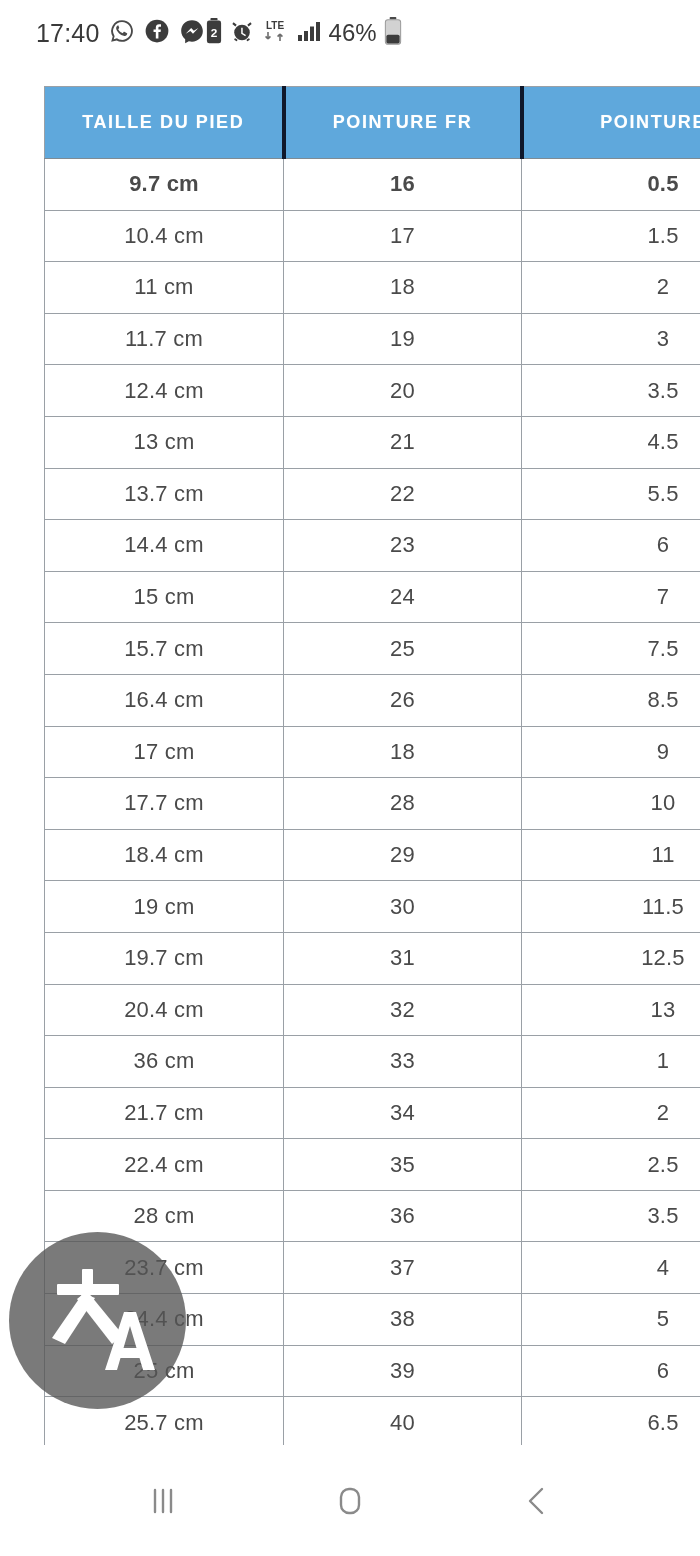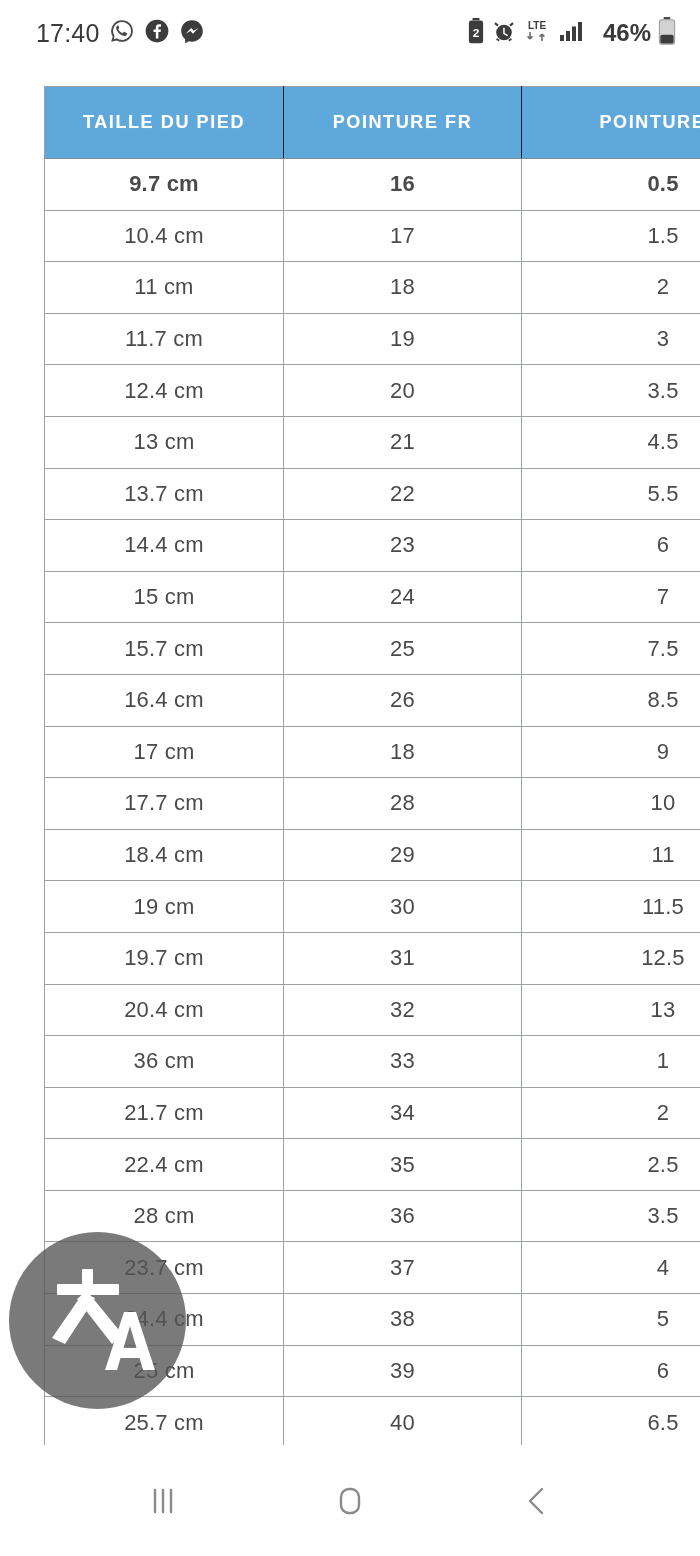--- a/index.html
+++ b/index.html
@@ -18,21 +18,21 @@
 
   
   .status-bar {
     position: absolute;
     top: 0; left: 0;
     width: 700px;
     height: 66px;
     background: #ffffff;
     display: flex;
     align-items: center;
-    justify-content: space-between;
+    justify-content: flex-start;
     padding: 0 24px 0 36px;
     box-sizing: border-box;
   }
   .status-left {
     display: flex;
     align-items: center;
     gap: 9px;
   }
   .status-clock {
     font-size: 25px;
@@ -41,22 +41,21 @@
     font-family: "Liberation Sans", sans-serif;
   }
   .status-right {
     display: flex;
     align-items: center;
     gap: 7px;
   }
   .battery-pct {
     font-size: 24px;
     color: #3a3a3a;
-    margin-left: 12px;
-    font-weight: bold;
+    margin-left: 0;
   }
   .si { display: block; }
 
   
   .table-wrap {
     position: absolute;
     left: 44px;
     top: 86px;
     width: 700px;   
     height: 1342px;
@@ -72,21 +71,21 @@
   table.size-table col.c2 { width: 238px; }
   table.size-table col.c3 { width: 283px; }
   thead th {
     background: #5FA8DC;
     color: #ffffff;
     font-size: 18px;
     font-weight: bold;
     letter-spacing: 1.6px;
     height: 71px;
     text-align: center;
-    border-right: 1px solid #0f172a;
+    border-right: 4px solid #0f172a;
     border-bottom: 1px solid #7f8b93;
     padding: 0 4px;
     white-space: nowrap;
     overflow: hidden;
     text-shadow: 0 0 1px rgba(255,255,255,0.35);
   }
   thead th:last-child { border-right: none; }
   tbody td {
     height: 48.6px;
     text-align: center;

